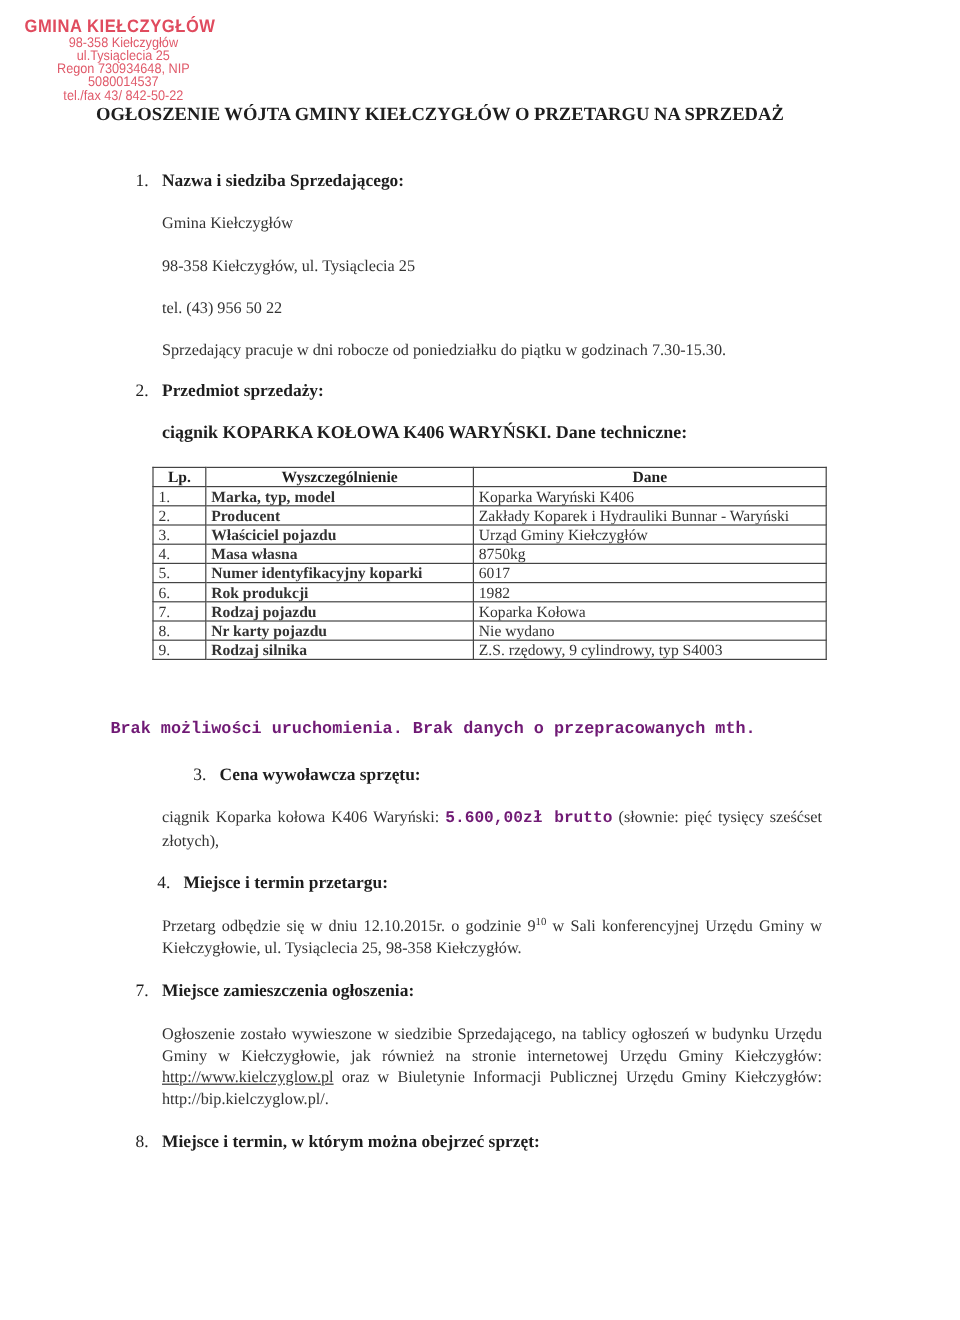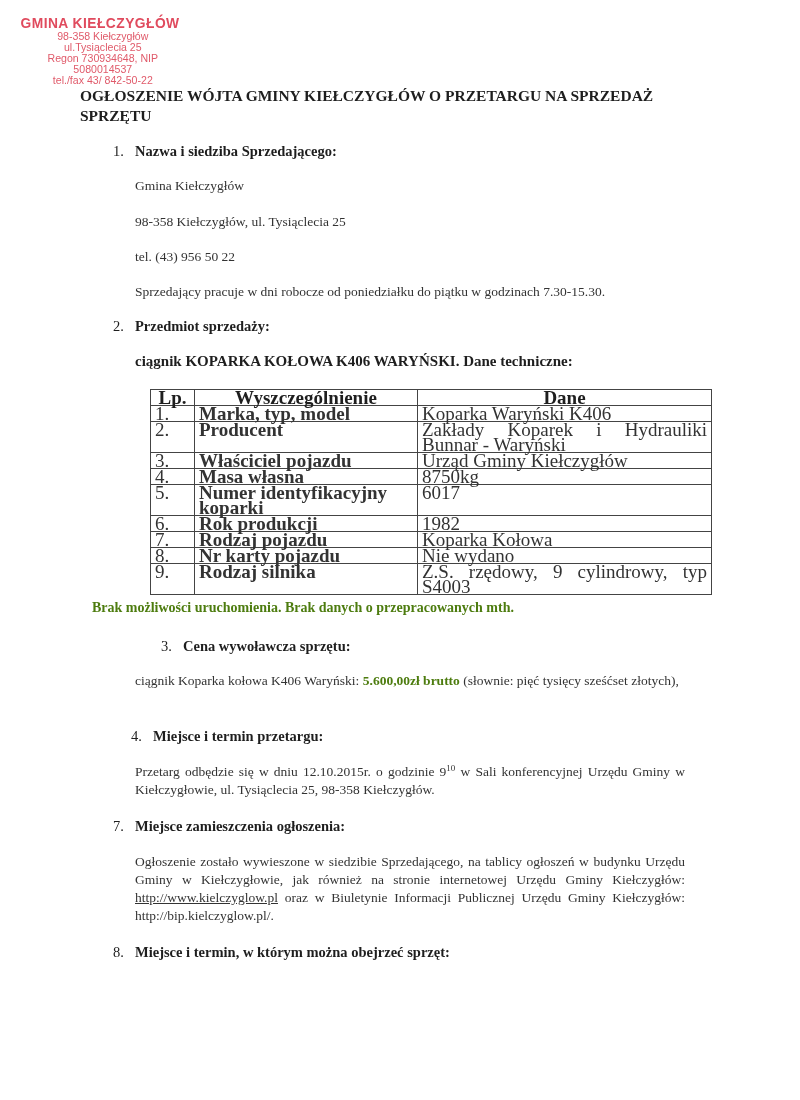--- a/index.html
+++ b/index.html
@@ -23,47 +23,46 @@
       color: #1e1e1e;
     }
     .abs { position: absolute; }
     .heading { font-weight: bold; font-size: 14.5px; color: #1e1e1e; }
     .heading .num { font-weight: normal; display: inline-block; width: 22px; }
     .p { font-size: 13.5px; color: #333; }
     .justify { text-align: justify; text-align-last: left; line-height: 18px; }
     .subtitle { font-weight: bold; font-size: 15px; color: #1e1e1e; }
     table.spec {
       position: absolute; left: 127px; top: 389px; width: 562px;
-      border-collapse: collapse; font-size: 19px; color: #333; margin-left: 23px;
+      border-collapse: collapse; font-size: 13px; color: #333;
     }
     table.spec td, table.spec th {
       border: 1.3px solid #444; padding: 0 4px; line-height: 15px; vertical-align: top;
     }
     table.spec th { font-weight: bold; text-align: center; color: #1e1e1e; }
     table.spec td.c-lp { width: 35px; }
     table.spec td.c-name { width: 214px; font-weight: bold; }
     table.spec td.dane { text-align: justify; text-align-last: left; }
-    .bold { font-weight: bold; color: #4d7c0f; }
+    .bold { font-weight: bold; color: #701a75; font-family: Liberation Mono, monospace; }
     .link { text-decoration: underline; }
     sup { font-size: 9px; line-height: 0; }
   </style>
 </head>
 <body>
 
 <div class="stamp">
   <div class="s-title">GMINA KIEŁCZYGŁÓW</div>
   <div class="s-line">98-358 Kiełczygłów</div>
   <div class="s-line">ul.Tysiąclecia 25</div>
   <div class="s-line">Regon 730934648, NIP 5080014537</div>
   <div class="s-line">tel./fax 43/ 842-50-22</div>
 </div>
 
 <div class="title">
   <div>OGŁOSZENIE WÓJTA GMINY KIEŁCZYGŁÓW O PRZETARGU NA SPRZEDAŻ</div>
-  <div>SPRZĘTU</div>
 </div>
 
 <div class="abs heading" style="left:113px; top:143px;">
   <span class="num">1.</span><span>Nazwa i siedziba Sprzedającego:</span>
 </div>
 <div class="abs p" style="left:135px; top:178px;">Gmina Kiełczygłów</div>
 <div class="abs p" style="left:135px; top:214px;">98-358 Kiełczygłów, ul. Tysiąclecia 25</div>
 <div class="abs p" style="left:135px; top:249px;">tel. (43) 956 50 22</div>
 <div class="abs p" style="left:135px; top:284px;">Sprzedający pracuje w dni robocze od poniedziałku do piątku w godzinach 7.30-15.30.</div>
 

